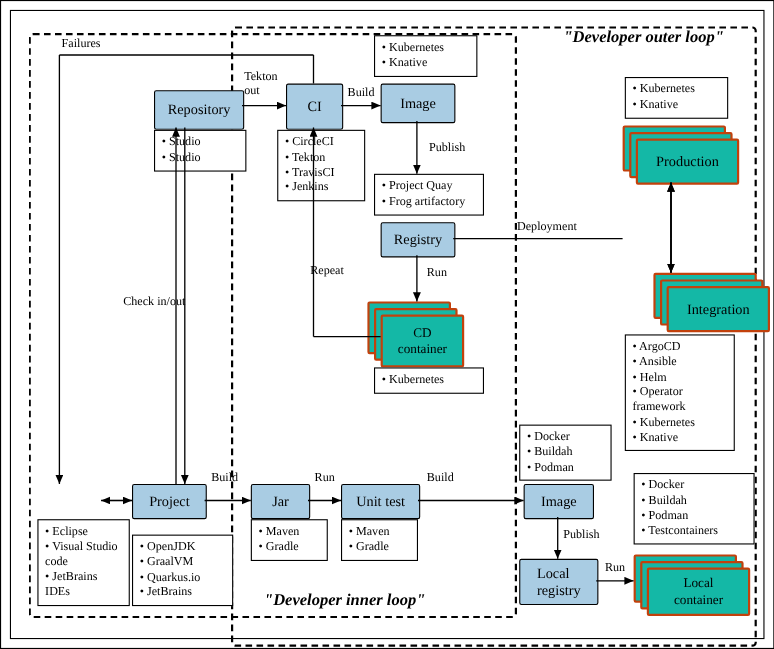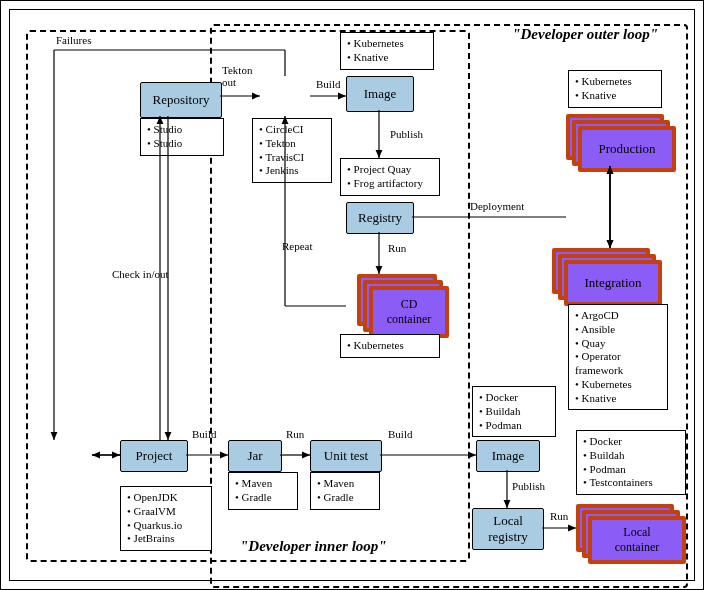--- a/index.html
+++ b/index.html
@@ -1,41 +1,48 @@
 <!DOCTYPE html>
 <html><head>
 <meta charset="utf-8">
 <style>
   html,body{margin:0;padding:0;font-family:Georgia,serif;font-size:12px;color:#000;background:#fff}
   .frame{position:relative;width:704px;height:590px;border:1px solid #000;box-sizing:border-box}
   .inner{position:absolute;left:8px;top:8px;right:8px;bottom:8px;border:1px solid #000}
   .loop{position:absolute;border:2px dashed #000;border-radius:4px}
   .loop-title{position:absolute;font-style:italic;font-weight:bold;font-size:15px}
-  .node{position:absolute;background:#a9cce3;border:1px solid #000;display:flex;align-items:center;justify-content:center;text-align:center;font-weight:normal;font-size:13px;border-radius:2px}
+  .node{position:absolute;background:#a9cce3;border:1px solid #000;display:flex;align-items:center;justify-content:center;font-weight:normal;font-size:13px;border-radius:2px}
   .notes{position:absolute;border:1px solid #000;background:#fff;padding:4px 6px;font-size:11px;line-height:1.25}
   .notes ul{margin:0;padding:0;list-style:none}
   .notes li::before{content:"• ";}
   .stack{position:absolute}
-  .stack .layer{position:absolute;border:4px solid #c2410c;background:#8b5cf6;border-radius:2px}
+  .stack .layer{position:absolute;border:2px solid #c2410c;background:#14b8a6;border-radius:2px}
   .label{position:absolute;font-size:11px;background:transparent}
   svg.arrows{position:absolute;left:0;top:0;width:100%;height:100%;pointer-events:none}
   line{stroke:#000;stroke-width:1.2}
 </style>
 </head>
 <body>
 
 <div class="frame">
 <div class="inner">
 
   <div class="loop" style="left:16px;top:20px;width:440px;height:528px"></div>
   <div class="loop" style="left:200px;top:14px;width:474px;height:560px"></div>
 
   <div class="loop-title" style="right:36px;top:16px">"Developer outer loop"</div>
   <div class="loop-title" style="left:230px;top:528px">"Developer inner loop"</div>
 
+  <div class="notes" style="left:24px;top:462px;width:70px">
+        <ul>
+          <li>Eclipse</li>
+          <li>Visual Studio code</li>
+          <li>JetBrains IDEs</li>
+        </ul>
+      </div>
 
   <div class="node" style="left:110px;top:430px;width:66px;height:30px">Project</div>
   <div class="notes" style="left:110px;top:476px;width:78px">
         <ul>
           <li>OpenJDK</li>
           <li>GraalVM</li>
           <li>Quarkus.io</li>
           <li>JetBrains</li>
         </ul>
       </div>
@@ -57,20 +64,21 @@
       </div>
 
   <div class="node" style="left:130px;top:72px;width:80px;height:34px">Repository</div>
   <div class="notes" style="left:130px;top:108px;width:70px">
         <ul>
           <li>Studio</li>
           <li>Studio</li>
         </ul>
       </div>
 
+  <div class="node" style="left:250px;top:66px;width:50px;height:40px">CI</div>
   <div class="notes" style="left:242px;top:108px;width:66px">
         <ul>
           <li>CircleCI</li>
           <li>Tekton</li>
           <li>TravisCI</li>
           <li>Jenkins</li>
         </ul>
       </div>
 
   <div class="notes" style="left:330px;top:22px;width:80px">
@@ -82,21 +90,21 @@
   <div class="node" style="left:336px;top:66px;width:66px;height:34px">Image</div>
 
   <div class="notes" style="left:330px;top:148px;width:86px">
         <ul>
           <li>Project Quay</li>
           <li>Frog artifactory</li>
         </ul>
       </div>
   <div class="node" style="left:336px;top:192px;width:66px;height:30px">Registry</div>
 
-  <div class="stack" style="left:347px;top:264px;width:84px;height:64px">
+  <div class="stack" style="left:324px;top:264px;width:84px;height:64px">
     <div class="layer" style="left:0;top:0;width:72px;height:44px"></div>
     <div class="layer" style="left:6px;top:6px;width:72px;height:44px"></div>
     <div class="layer" style="left:12px;top:12px;width:72px;height:44px;display:flex;align-items:center;justify-content:center;white-space:pre-line;text-align:center;font-size:12px">CD
 container</div>
   </div>
   <div class="notes" style="left:330px;top:324px;width:86px">
         <ul>
           <li>Kubernetes</li>
         </ul>
       </div>
@@ -106,30 +114,30 @@
           <li>Kubernetes</li>
           <li>Knative</li>
         </ul>
       </div>
   <div class="stack" style="left:556px;top:104px;width:102px;height:52px">
     <div class="layer" style="left:0;top:0;width:90px;height:38px"></div>
     <div class="layer" style="left:6px;top:6px;width:90px;height:38px"></div>
     <div class="layer" style="left:12px;top:12px;width:90px;height:38px;display:flex;align-items:center;justify-content:center;font-size:13px">Production</div>
   </div>
 
-  <div class="stack" style="left:542px;top:238px;width:102px;height:34px">
+  <div class="stack" style="left:584px;top:238px;width:102px;height:34px">
     <div class="layer" style="left:0;top:0;width:90px;height:38px"></div>
     <div class="layer" style="left:6px;top:6px;width:90px;height:38px"></div>
     <div class="layer" style="left:12px;top:12px;width:90px;height:38px;display:flex;align-items:center;justify-content:center;font-size:13px">Integration</div>
   </div>
   <div class="notes" style="left:558px;top:294px;width:86px">
         <ul>
           <li>ArgoCD</li>
           <li>Ansible</li>
-          <li>Quay</li>
+          <li>Helm</li>
           <li>Operator framework</li>
           <li>Kubernetes</li>
           <li>Knative</li>
         </ul>
       </div>
 
   <div class="notes" style="left:462px;top:376px;width:70px">
         <ul>
           <li>Docker</li>
           <li>Buildah</li>

